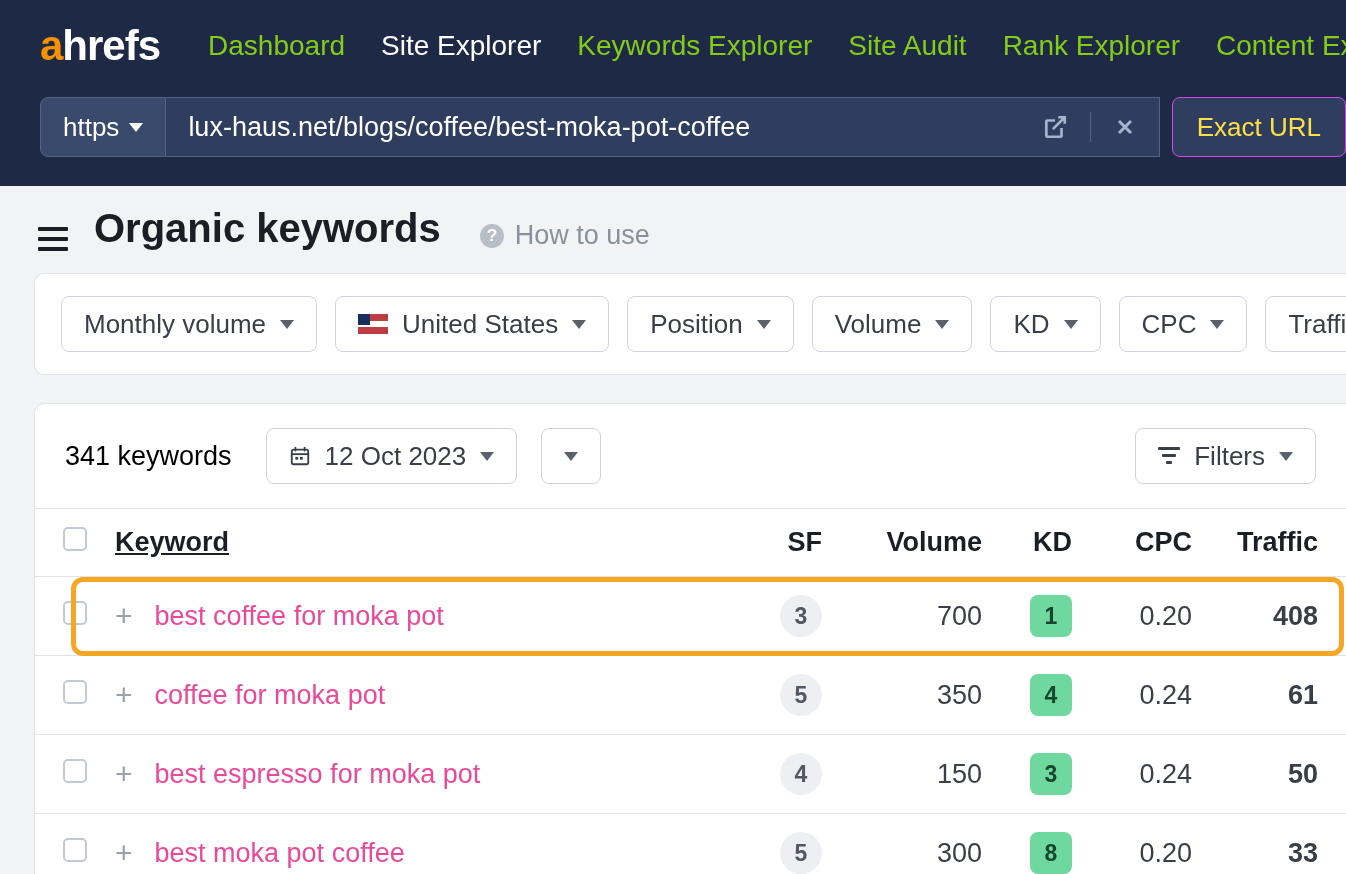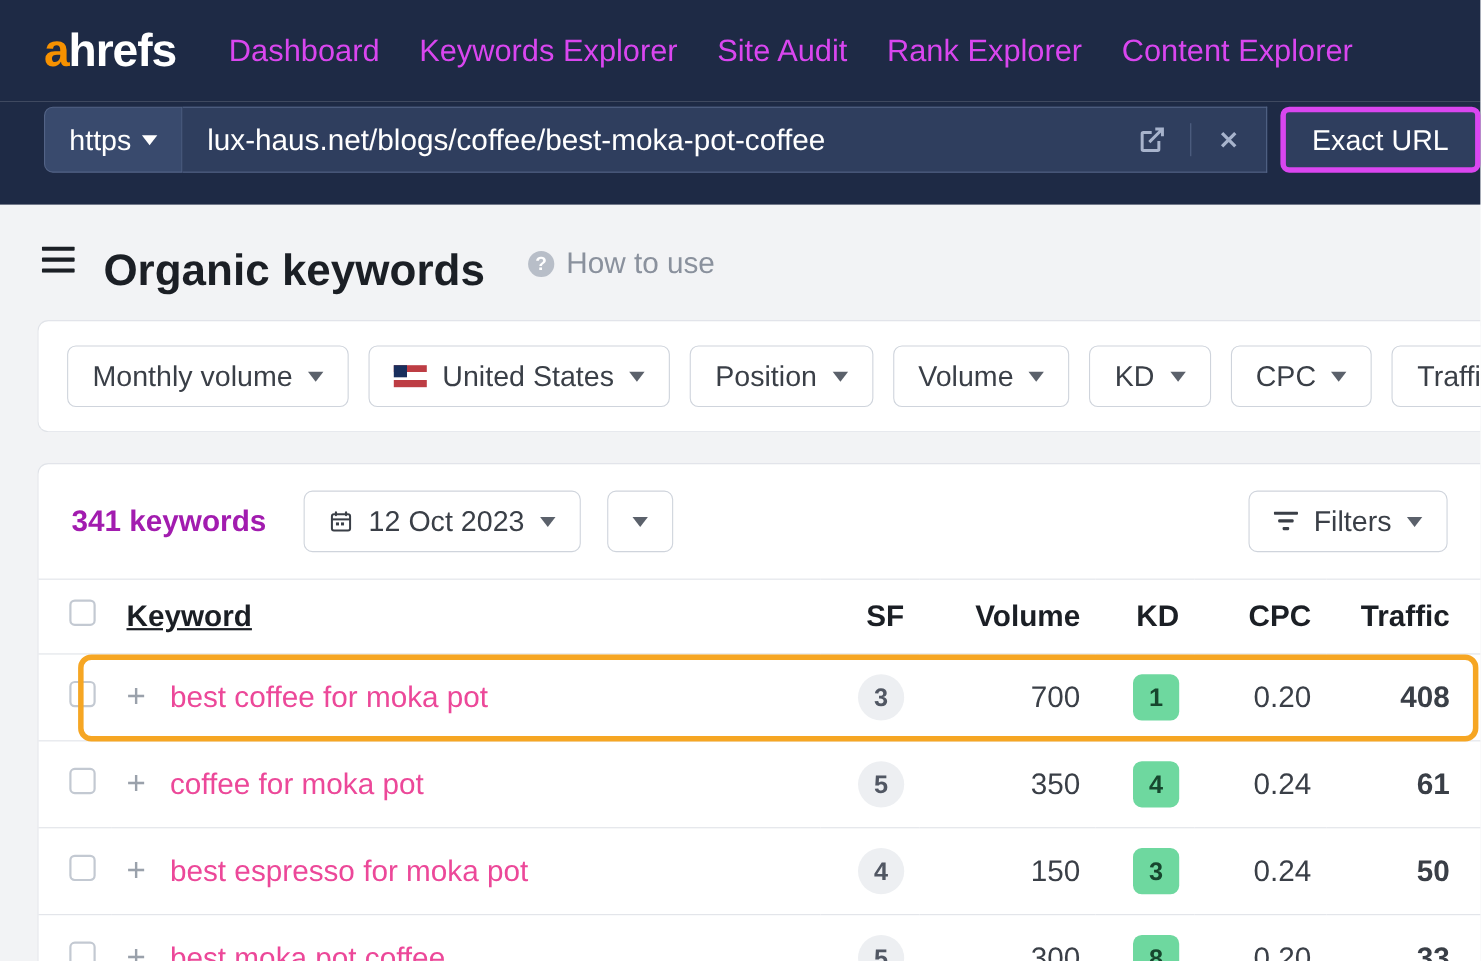--- a/index.html
+++ b/index.html
@@ -4,51 +4,51 @@
 <style>
 * { margin: 0; padding: 0; box-sizing: border-box; }
 body { font-family: -apple-system, BlinkMacSystemFont, "Segoe UI", Helvetica, Arial, sans-serif; background: #f2f3f5; color: #3a3f47; overflow-x: hidden; width: 1346px; }
 
 
 .top-bar { background: #1e2a45; display: flex; align-items: center; height: 92px; padding: 0 26px 0 40px; }
 .logo { display: inline-flex; align-items: baseline; font-size: 42px; font-weight: 800; letter-spacing: -1px; margin-right: 48px; }
 .logo .a { color: #f79100; }
 .logo .rest { color: #ffffff; }
 .nav-items { display: flex; gap: 36px; }
-.nav-item { color: #d946ef; font-size: 28px; font-weight: 500; cursor: pointer; white-space: nowrap; }
+.nav-item { color: #84cc16; font-size: 28px; font-weight: 500; cursor: pointer; white-space: nowrap; }
 .nav-item.active { color: #ffffff; }
 
 
 .url-bar { background: #1e2a45; display: flex; align-items: center; height: 94px; padding: 0 0 24px 40px; gap: 0; }
 .protocol-pill { background: #394a6d; border: 1px solid #536386; border-radius: 8px 0 0 8px; height: 60px; display: flex; align-items: center; padding: 0 22px; color: #ffffff; font-size: 26px; gap: 10px; cursor: pointer; }
 .url-input { background: #2f3e5e; border: 1px solid #536386; border-left: none; height: 60px; flex: 1; display: flex; align-items: center; padding: 0 22px; color: #ffffff; font-size: 27px; justify-content: space-between; }
 .url-actions { display: flex; align-items: center; gap: 22px; color: #a7b3cc; }
 .url-actions .sep { width: 1px; height: 30px; background: #536386; }
-.exact-pill { background: #2f3e5e; border: 5px solid #d946ef; border-radius: 8px; height: 60px; display: flex; align-items: center; padding: 0 24px; color: #ffffff; font-size: 26px; margin-left: 12px; white-space: nowrap; }
-
-
-.page-header { padding: 38px 38px 22px 38px; display: flex; align-items: flex-start; gap: 26px; }
+.exact-pill { background: #2f3e5e; border: 1px solid #d946ef; border-radius: 8px; height: 60px; display: flex; align-items: center; padding: 0 24px; color: #fde047; font-size: 26px; margin-left: 12px; white-space: nowrap; }
+
+
+.page-header { padding: 20px 38px 22px 38px; display: flex; align-items: flex-end; gap: 26px; }
 .hamburger { cursor: pointer; }
 .page-title { font-size: 40px; font-weight: 700; color: #1b1f25; }
 .howto { display: flex; align-items: center; gap: 10px; color: #8a919d; font-size: 27px; margin-left: 12px; cursor: pointer; }
 
 
 .card { background: #ffffff; border: 1px solid #e0e3e8; border-radius: 10px; margin: 0 0 0 34px; }
 .filters-card { padding: 22px 26px; display: flex; gap: 18px; border-radius: 10px 0 0 10px; border-right: none; }
 .pill { background: #ffffff; border: 1px solid #cfd4dc; border-radius: 8px; height: 56px; display: inline-flex; align-items: center; padding: 0 22px; gap: 14px; font-size: 26px; color: #3a3f47; cursor: pointer; white-space: nowrap; }
 .pill .flag { width: 30px; height: 20px; display: inline-block; background: linear-gradient(#bd3d44 0 33%, #ffffff 33% 66%, #bd3d44 66% 100%); position: relative; }
 .pill .flag::before { content: ""; position: absolute; left: 0; top: 0; width: 40%; height: 55%; background: #192f5d; }
 
 .caret { width: 0; height: 0; border-left: 7px solid transparent; border-right: 7px solid transparent; border-top: 9px solid #5b616b; }
 .caret.white { border-top-color: #ffffff; }
 
 
 .table-card { margin-top: 28px; border-radius: 10px 0 0 10px; border-right: none; }
 .table-toolbar { display: flex; align-items: center; gap: 24px; padding: 24px 30px 24px 30px; }
-.kw-count { font-size: 27px; font-weight: 700; color: #a21caf; margin-right: 10px; }
+.kw-count { font-size: 27px; font-weight: 400; color: #000000; margin-right: 10px; }
 .spacer { flex: 1; }
 
 .table { width: 100%; border-collapse: collapse; }
 .table th, .table td { text-align: right; padding: 18px 14px; font-size: 27px; border-top: 1px solid #e0e3e8; vertical-align: middle; }
 .table th { font-weight: 700; color: #1b1f25; }
 .table th:first-child { width: 58px; padding-left: 28px; }
 .table th:nth-child(2) { text-align: left; text-decoration: underline; }
 .table td:first-child { width: 58px; padding-left: 28px; }
 .table td:nth-child(2) { text-align: left; }
 .kw-cell { display: flex; align-items: center; gap: 22px; }
@@ -72,20 +72,21 @@
 </head>
 <body>
 
 <div class="top-bar">
   <div class="logo">
     <span class="a">a</span>
       <span class="rest">hrefs</span>
   </div>
   <div class="nav-items">
       <div class="nav-item">Dashboard</div>
+      <div class="nav-item active">Site Explorer</div>
       <div class="nav-item">Keywords Explorer</div>
       <div class="nav-item">Site Audit</div>
       <div class="nav-item">Rank Explorer</div>
       <div class="nav-item">Content Explorer</div>
     </div>
 </div>
 
 <div class="url-bar">
   <div class="protocol-pill">
     <span>https</span>

